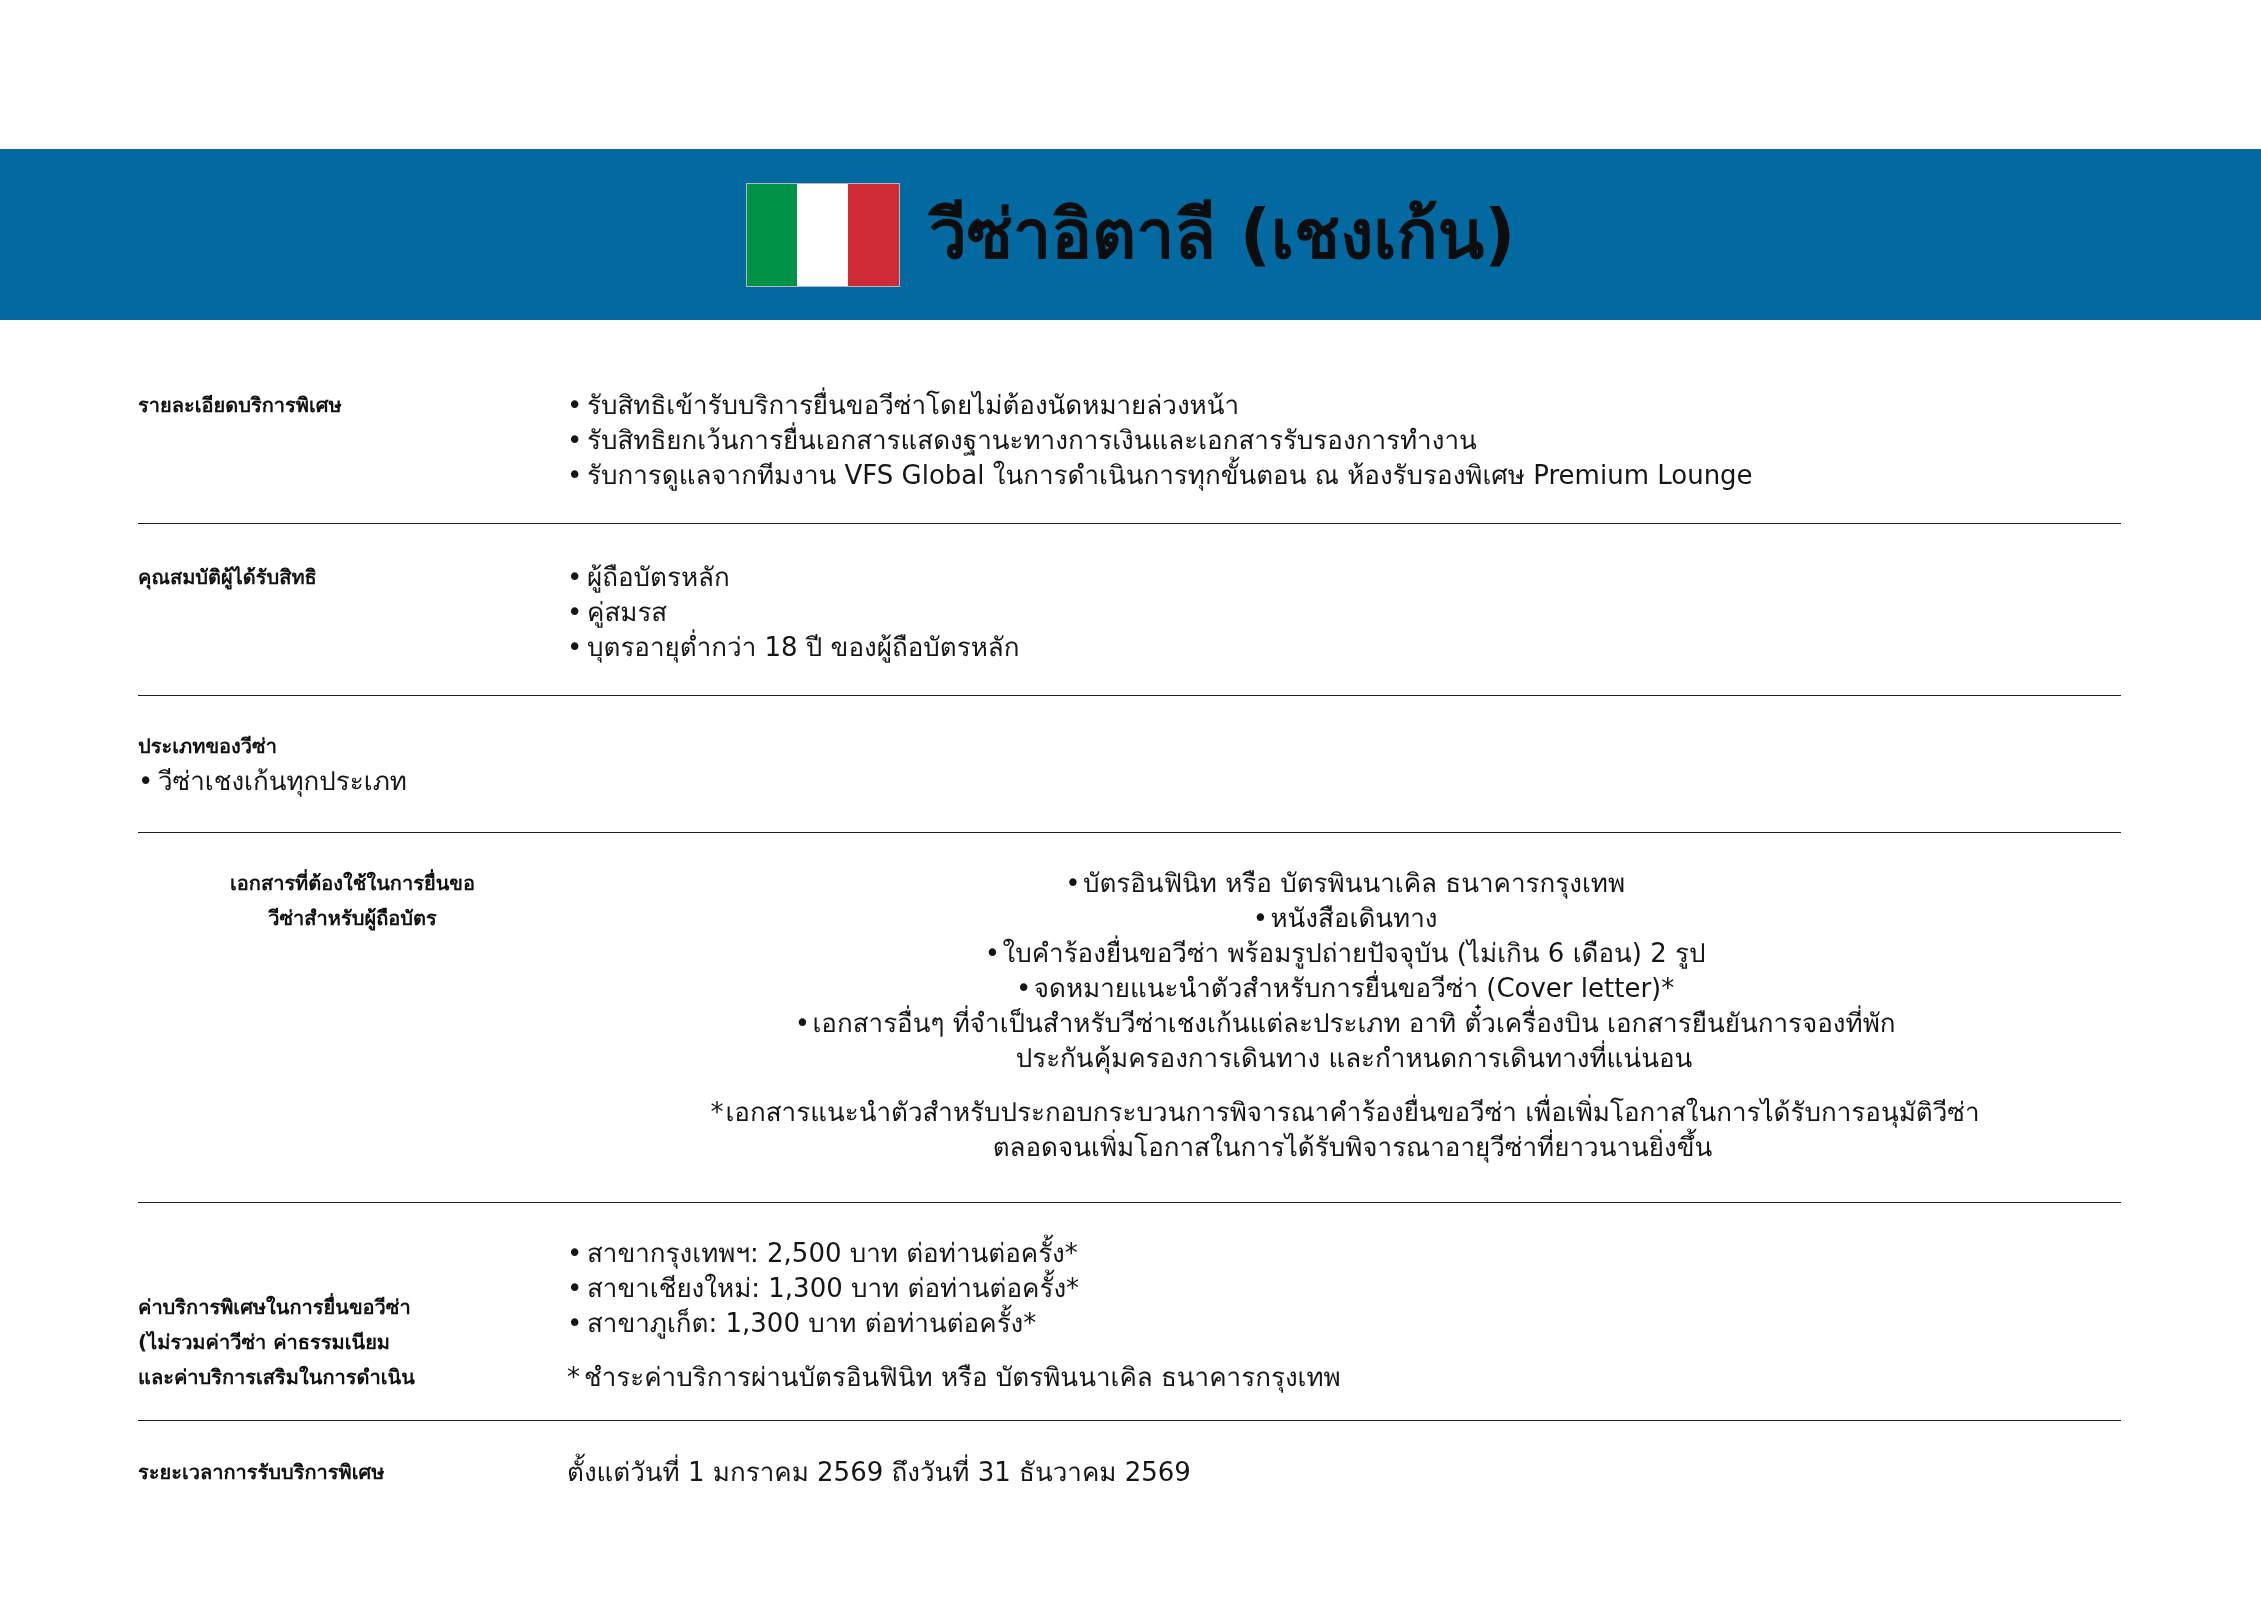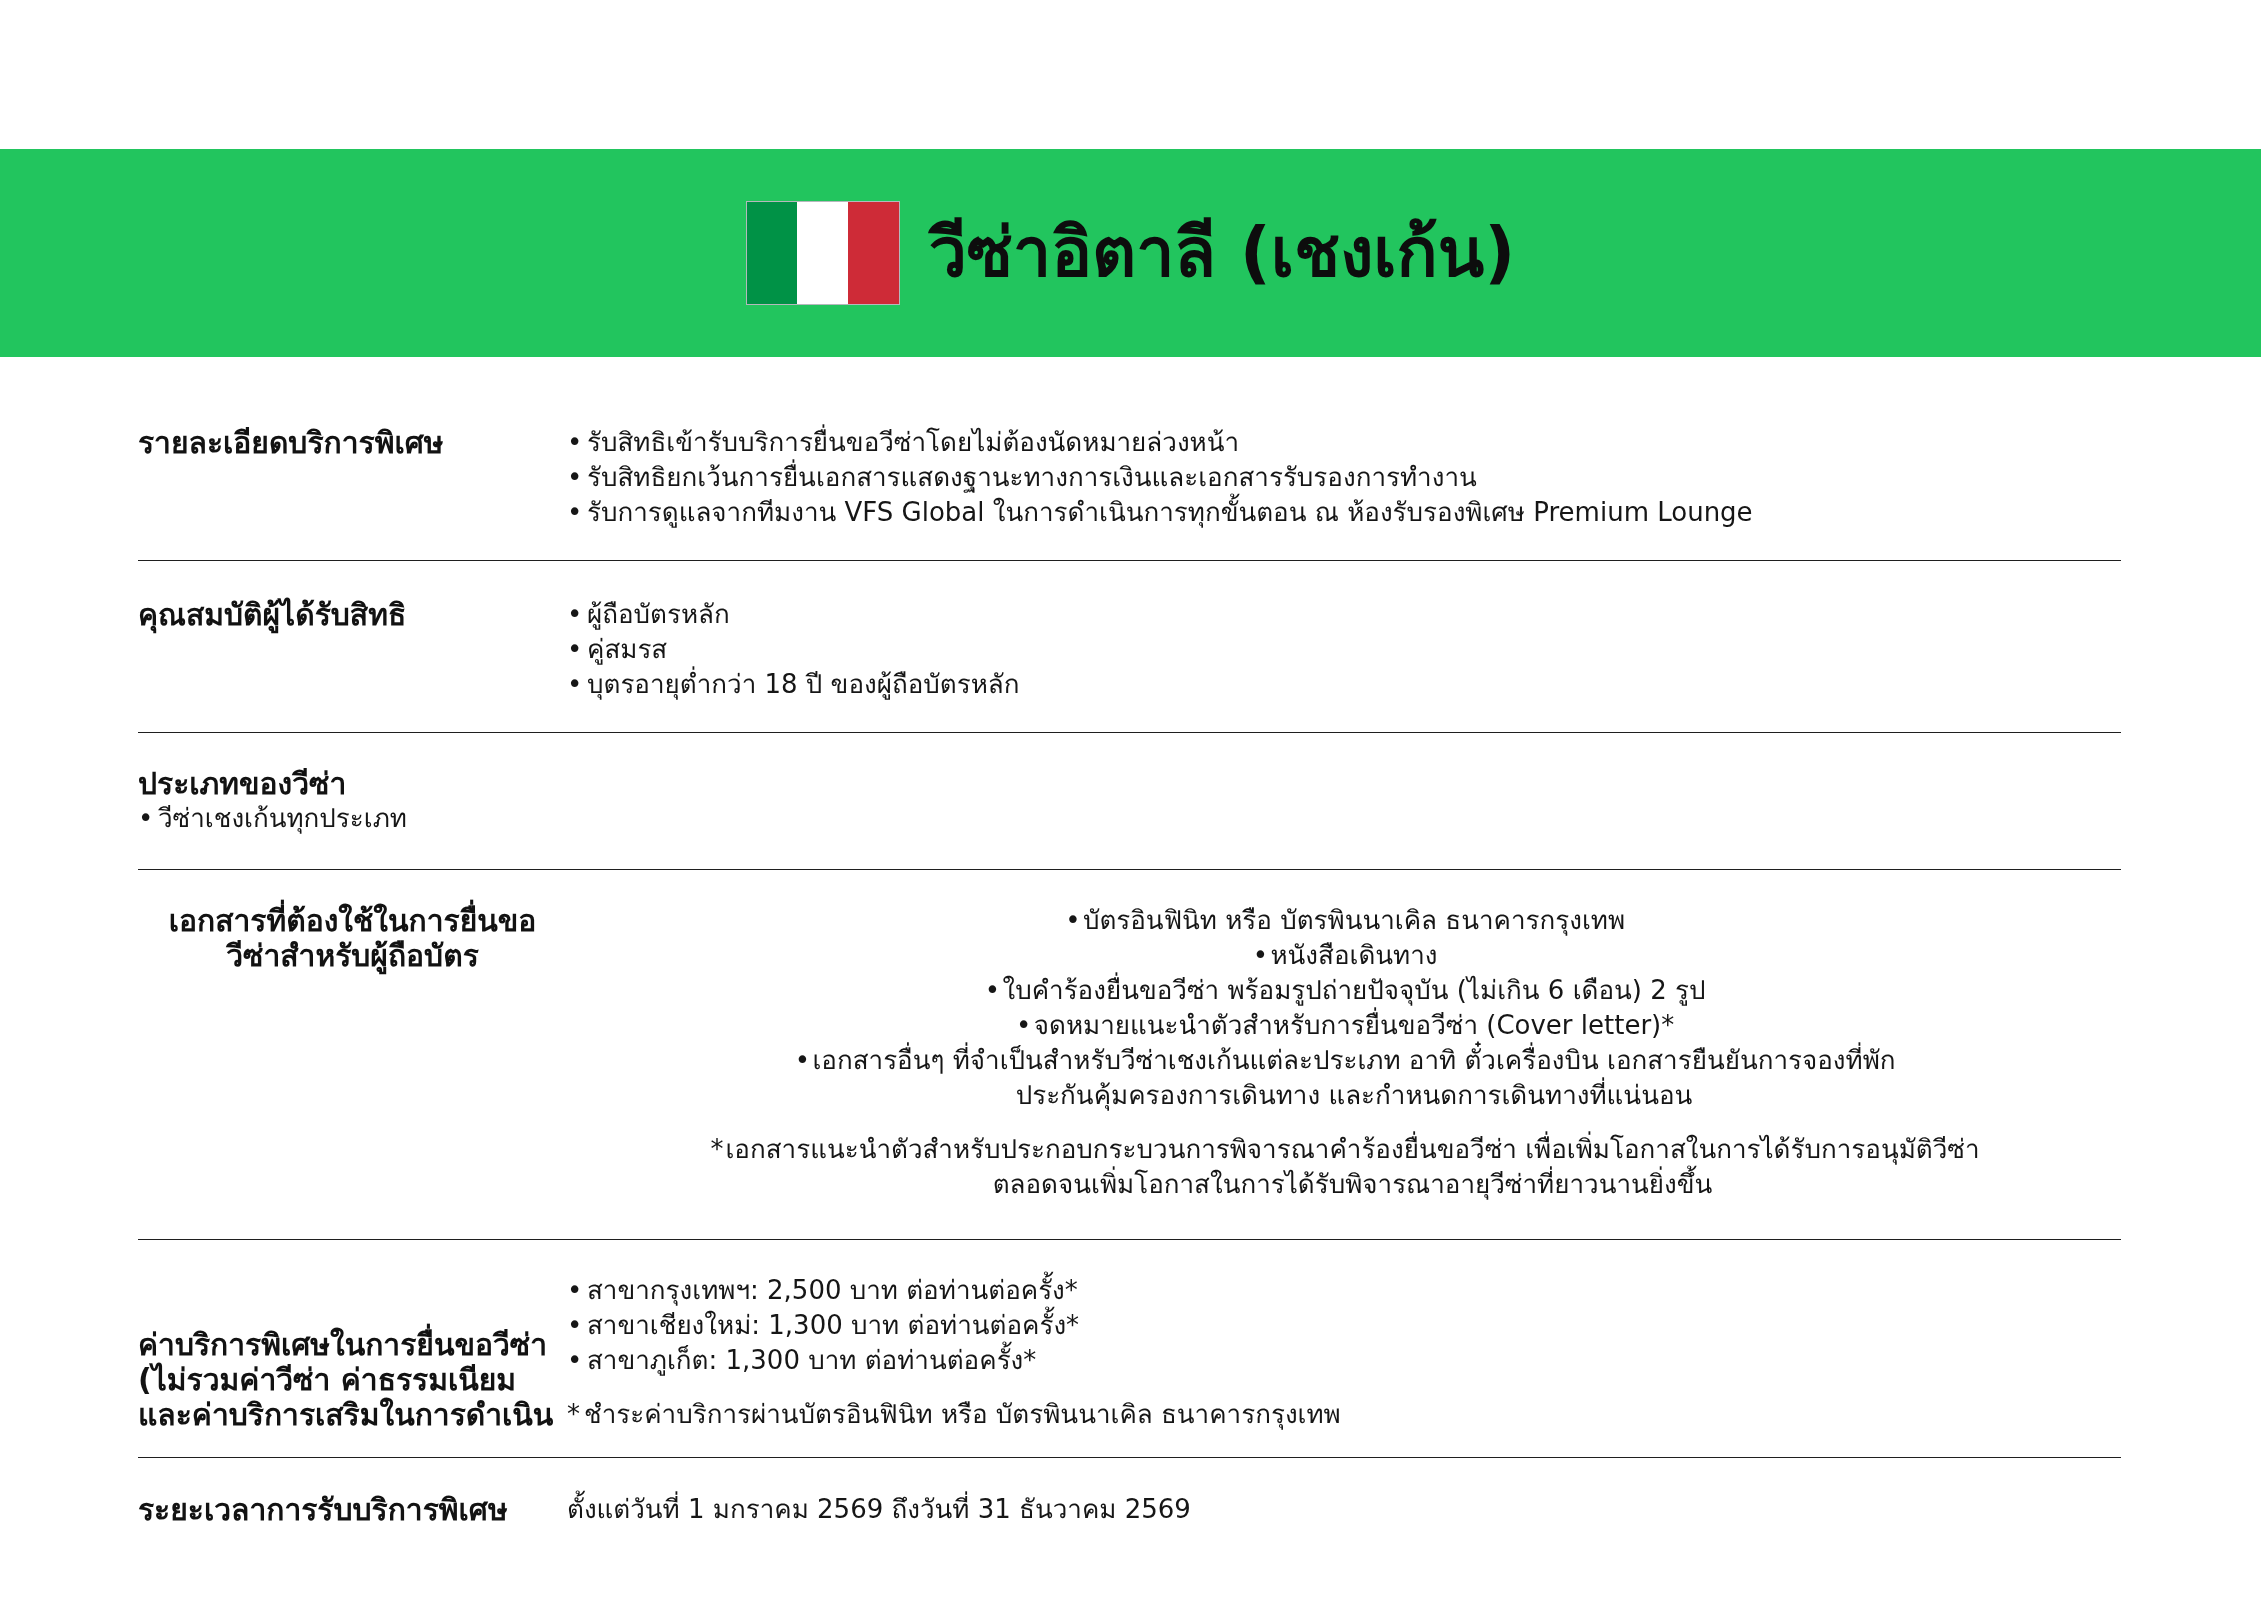--- a/index.html
+++ b/index.html
@@ -8,22 +8,22 @@
     height: 1621px;
     background: #ffffff;
     font-family: "DejaVu Sans", "Liberation Sans", sans-serif;
     color: #141414;
     overflow: hidden;
   }
 
   
   .band {
     margin-top: 149px;
-    height: 208px;
-    background: #22c55e;
+    height: 171px;
+    background: #0369a1;
     display: flex;
     align-items: center;
     justify-content: center;
     gap: 29px;
   }
   .flag {
     width: 152px;
     height: 102px;
     display: flex;
     border: 0.9px solid #b5b8bc;
@@ -56,21 +56,21 @@
   .r1 { padding: 0 0 30px; }
   .r2 { padding: 36px 0 30px; }
   .r3 { padding: 33px 0 33px; flex-direction: column; }
   .r4 { padding: 33px 0 37px; text-align: center; }
   .r5 { padding: 33px 0 25px; align-items: flex-end; }
   .r6 { padding: 34px 0 18px; }
 
   .label {
     width: 429px;
     flex: none;
-    font-size: 30px;
+    font-size: 20px;
     line-height: 35px;
     font-weight: bold;
     color: #121212;
   }
   .content {
     flex: 1;
     font-size: 26px;
     line-height: 35px;
     color: #161616;
   }

